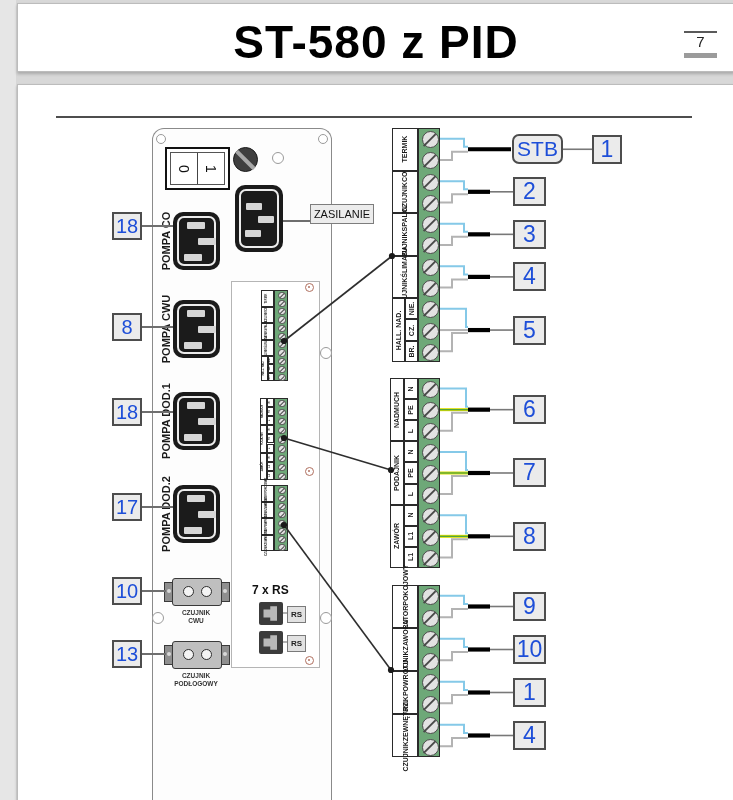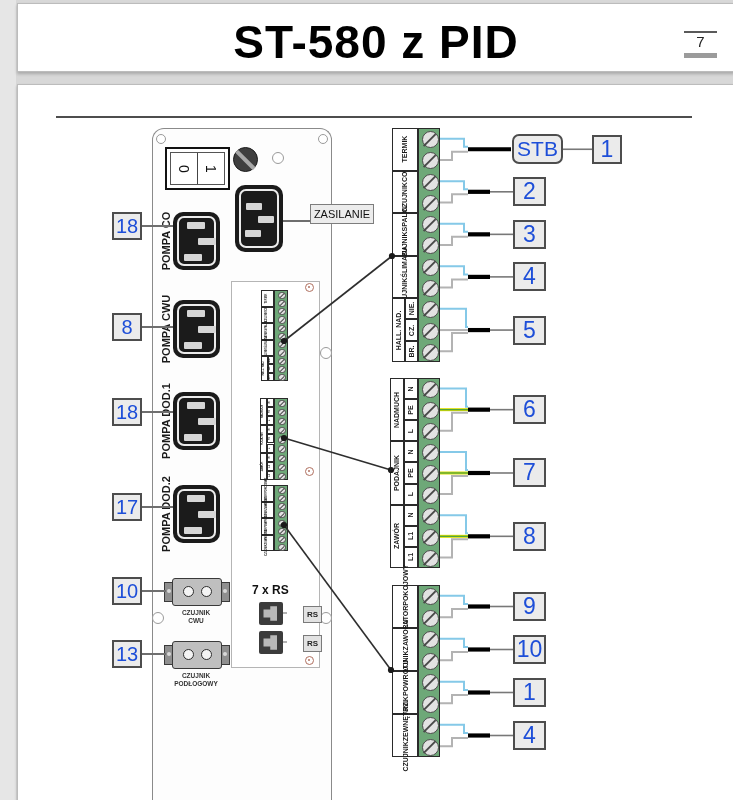--- a/index.html
+++ b/index.html
@@ -36,21 +36,21 @@
   .screw::after{content:'';position:absolute;left:-8%;width:116%;top:44%;height:12%;background:#4a4a4a;transform:rotate(-45deg);}
   .sensor{position:absolute;background:#bfbfbf;border:1.5px solid #3a3a3a;border-radius:3px;z-index:2;}
   .sensor .h{position:absolute;width:9px;height:9px;border:1.5px solid #2e2e2e;border-radius:50%;background:#f4f4f4;top:50%;margin-top:-6px;}
   .tab{position:absolute;width:8px;height:18px;background:#8f8f8f;border:1.2px solid #3a3a3a;z-index:1;}
   .tab::after{content:'';position:absolute;left:1.5px;top:6px;width:4px;height:4px;border-radius:50%;background:#d8d8d8;}
   .slabel{position:absolute;font-size:6.5px;font-weight:700;color:#333;text-align:center;line-height:1.25;z-index:2;}
   .rstitle{position:absolute;font-size:12px;font-weight:700;color:#111;z-index:2;}
   .rj{position:absolute;width:24px;height:23px;background:#3c3c3c;border-radius:2px;z-index:2;}
   .rj .pin{position:absolute;left:3px;top:3px;width:15px;height:17px;background:#b9b9b9;
       clip-path:polygon(100% 8%,100% 92%,55% 92%,55% 74%,10% 74%,10% 26%,55% 26%,55% 8%);}
-  .rsbox{position:absolute;width:17px;height:15px;background:#e2e2e2;border:1.5px solid #7a7a7a;display:flex;align-items:center;justify-content:center;font-size:8px;font-weight:700;color:#222;z-index:2;margin-left:16px;}
+  .rsbox{position:absolute;width:17px;height:15px;background:#e2e2e2;border:1.5px solid #7a7a7a;display:flex;align-items:center;justify-content:center;font-size:8px;font-weight:700;color:#222;z-index:2;}
   svg.overlay{position:absolute;left:0;top:0;z-index:5;pointer-events:none;}
 </style>
 </head>
 <body>
 
 <div id="stage">
   <div class="abs" style="left:0;top:0;width:16px;height:800px;background:#e6e6e6;"></div>
 
   <div class="card" style="left:17px;top:3px;width:716px;height:67px;">
     <div class="abs title" style="top:11px;">ST-580 z PID</div>

